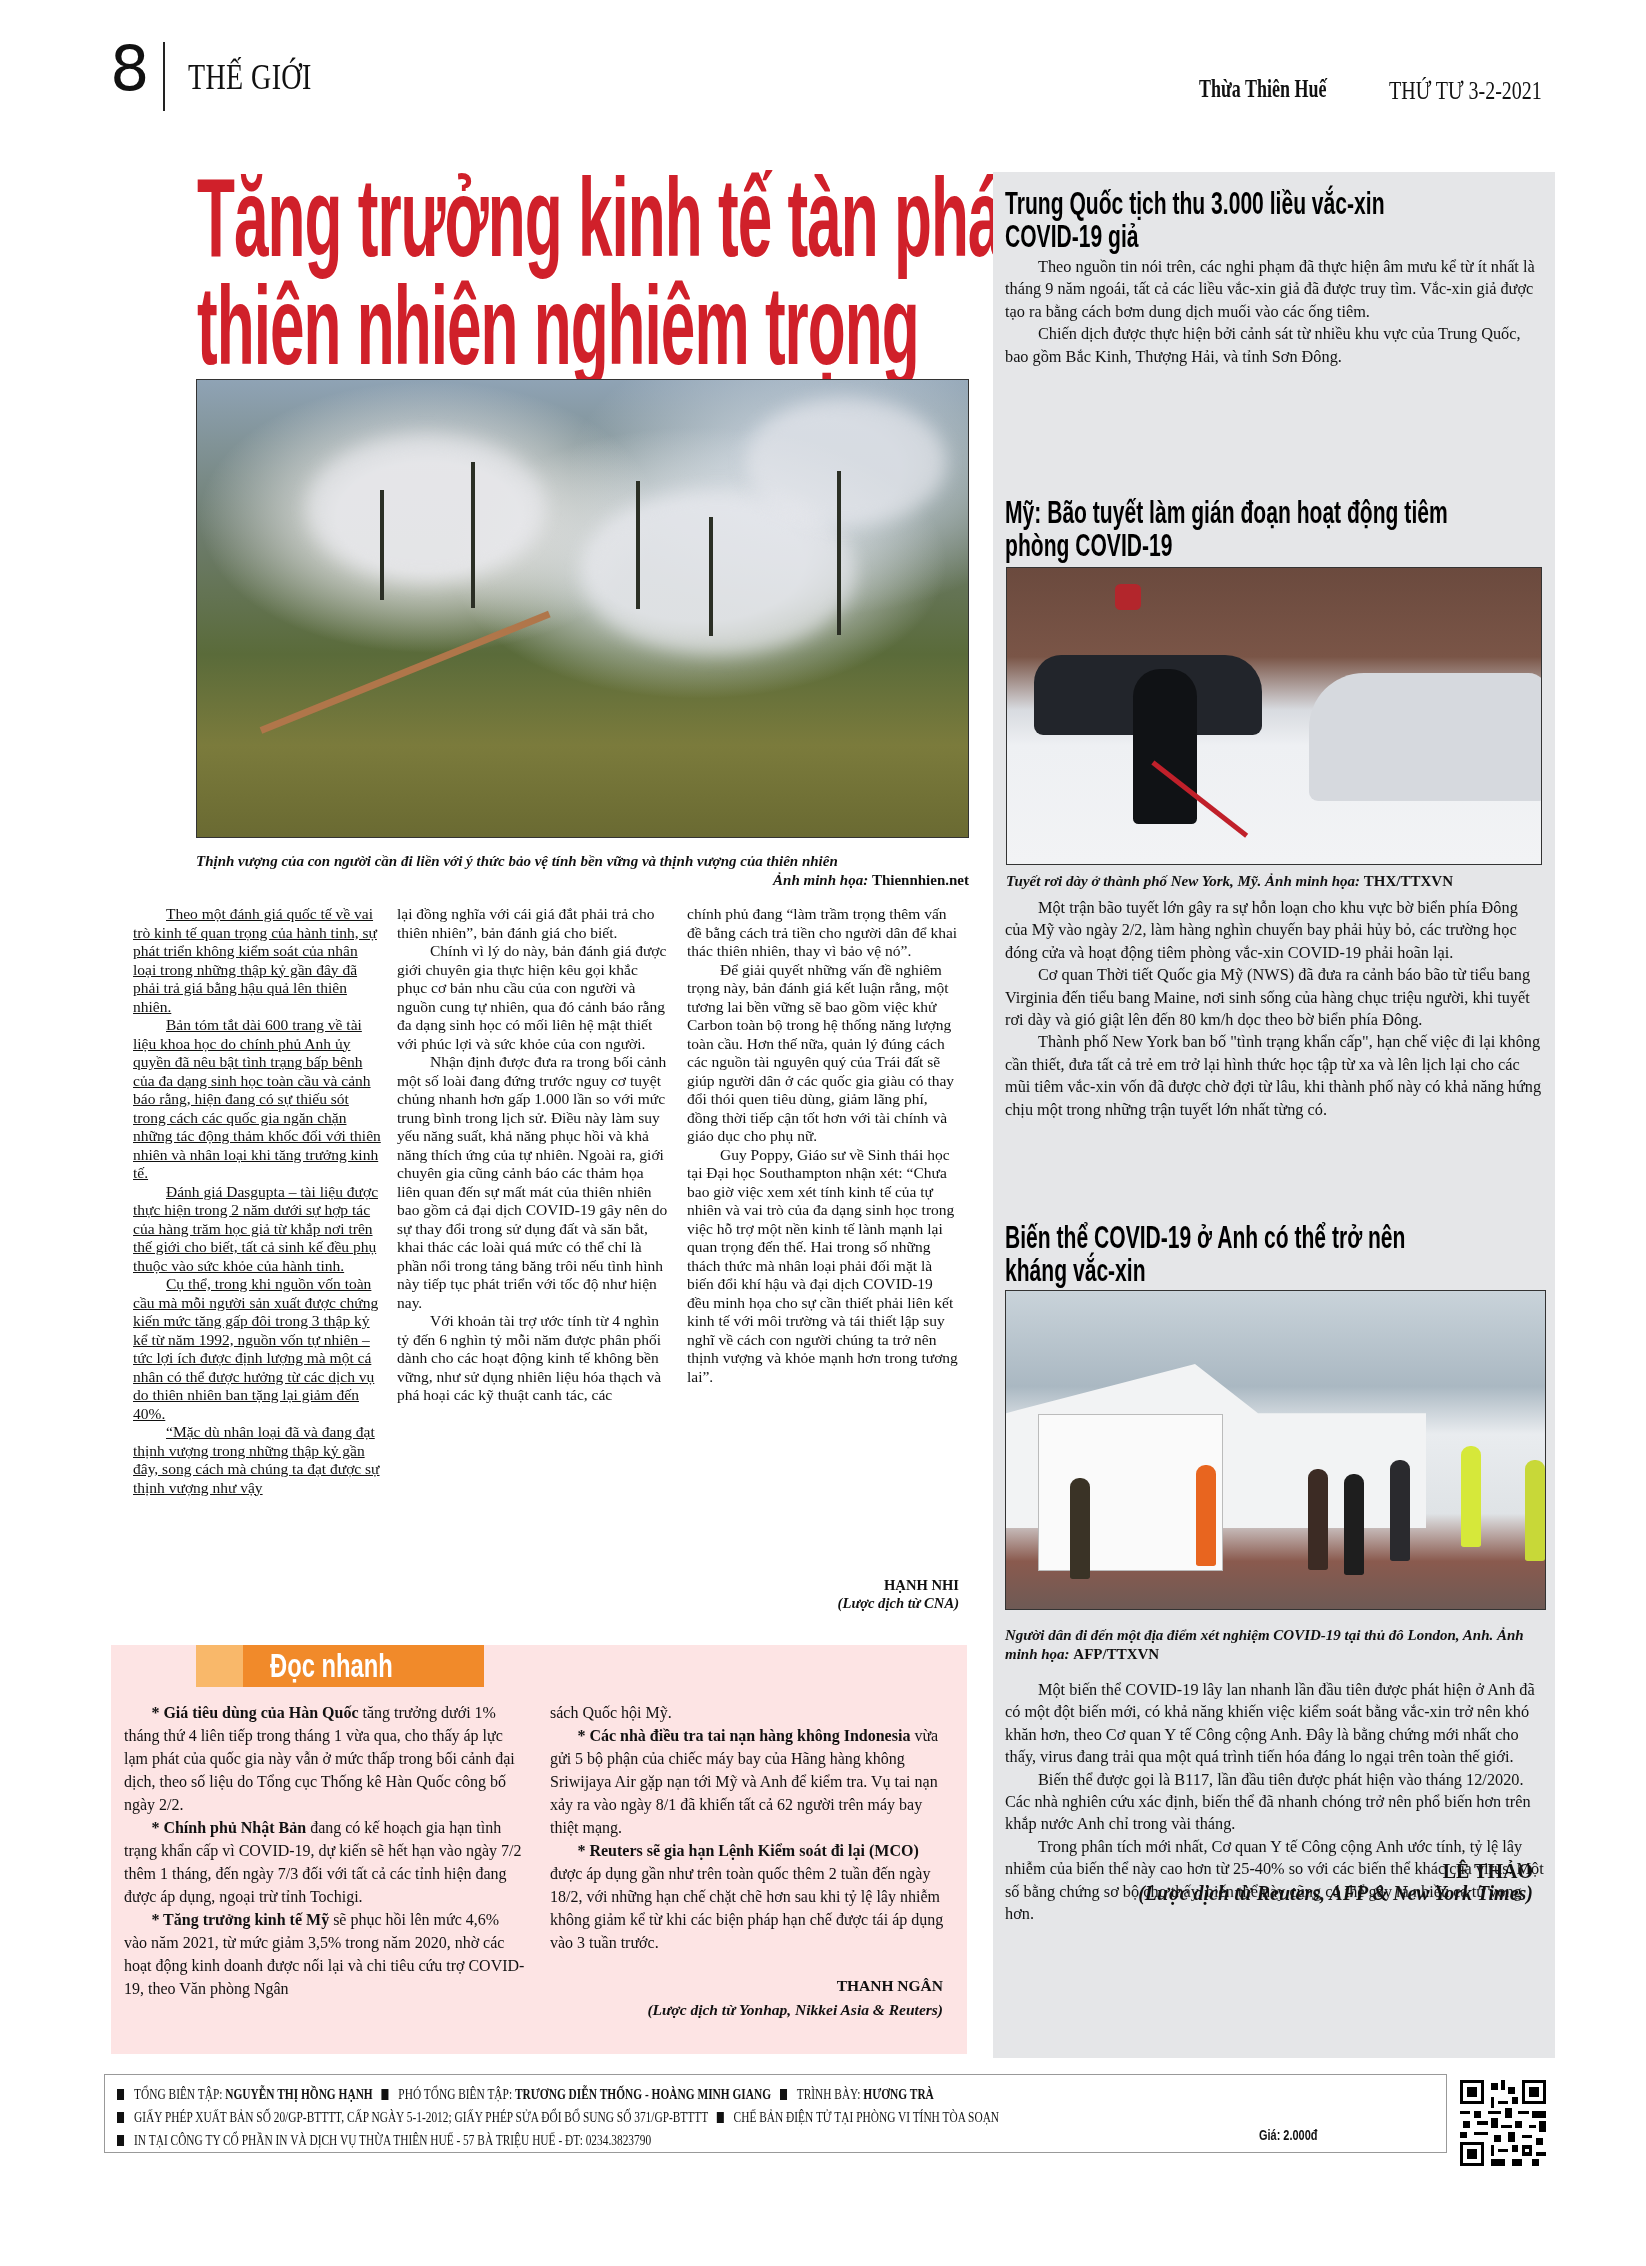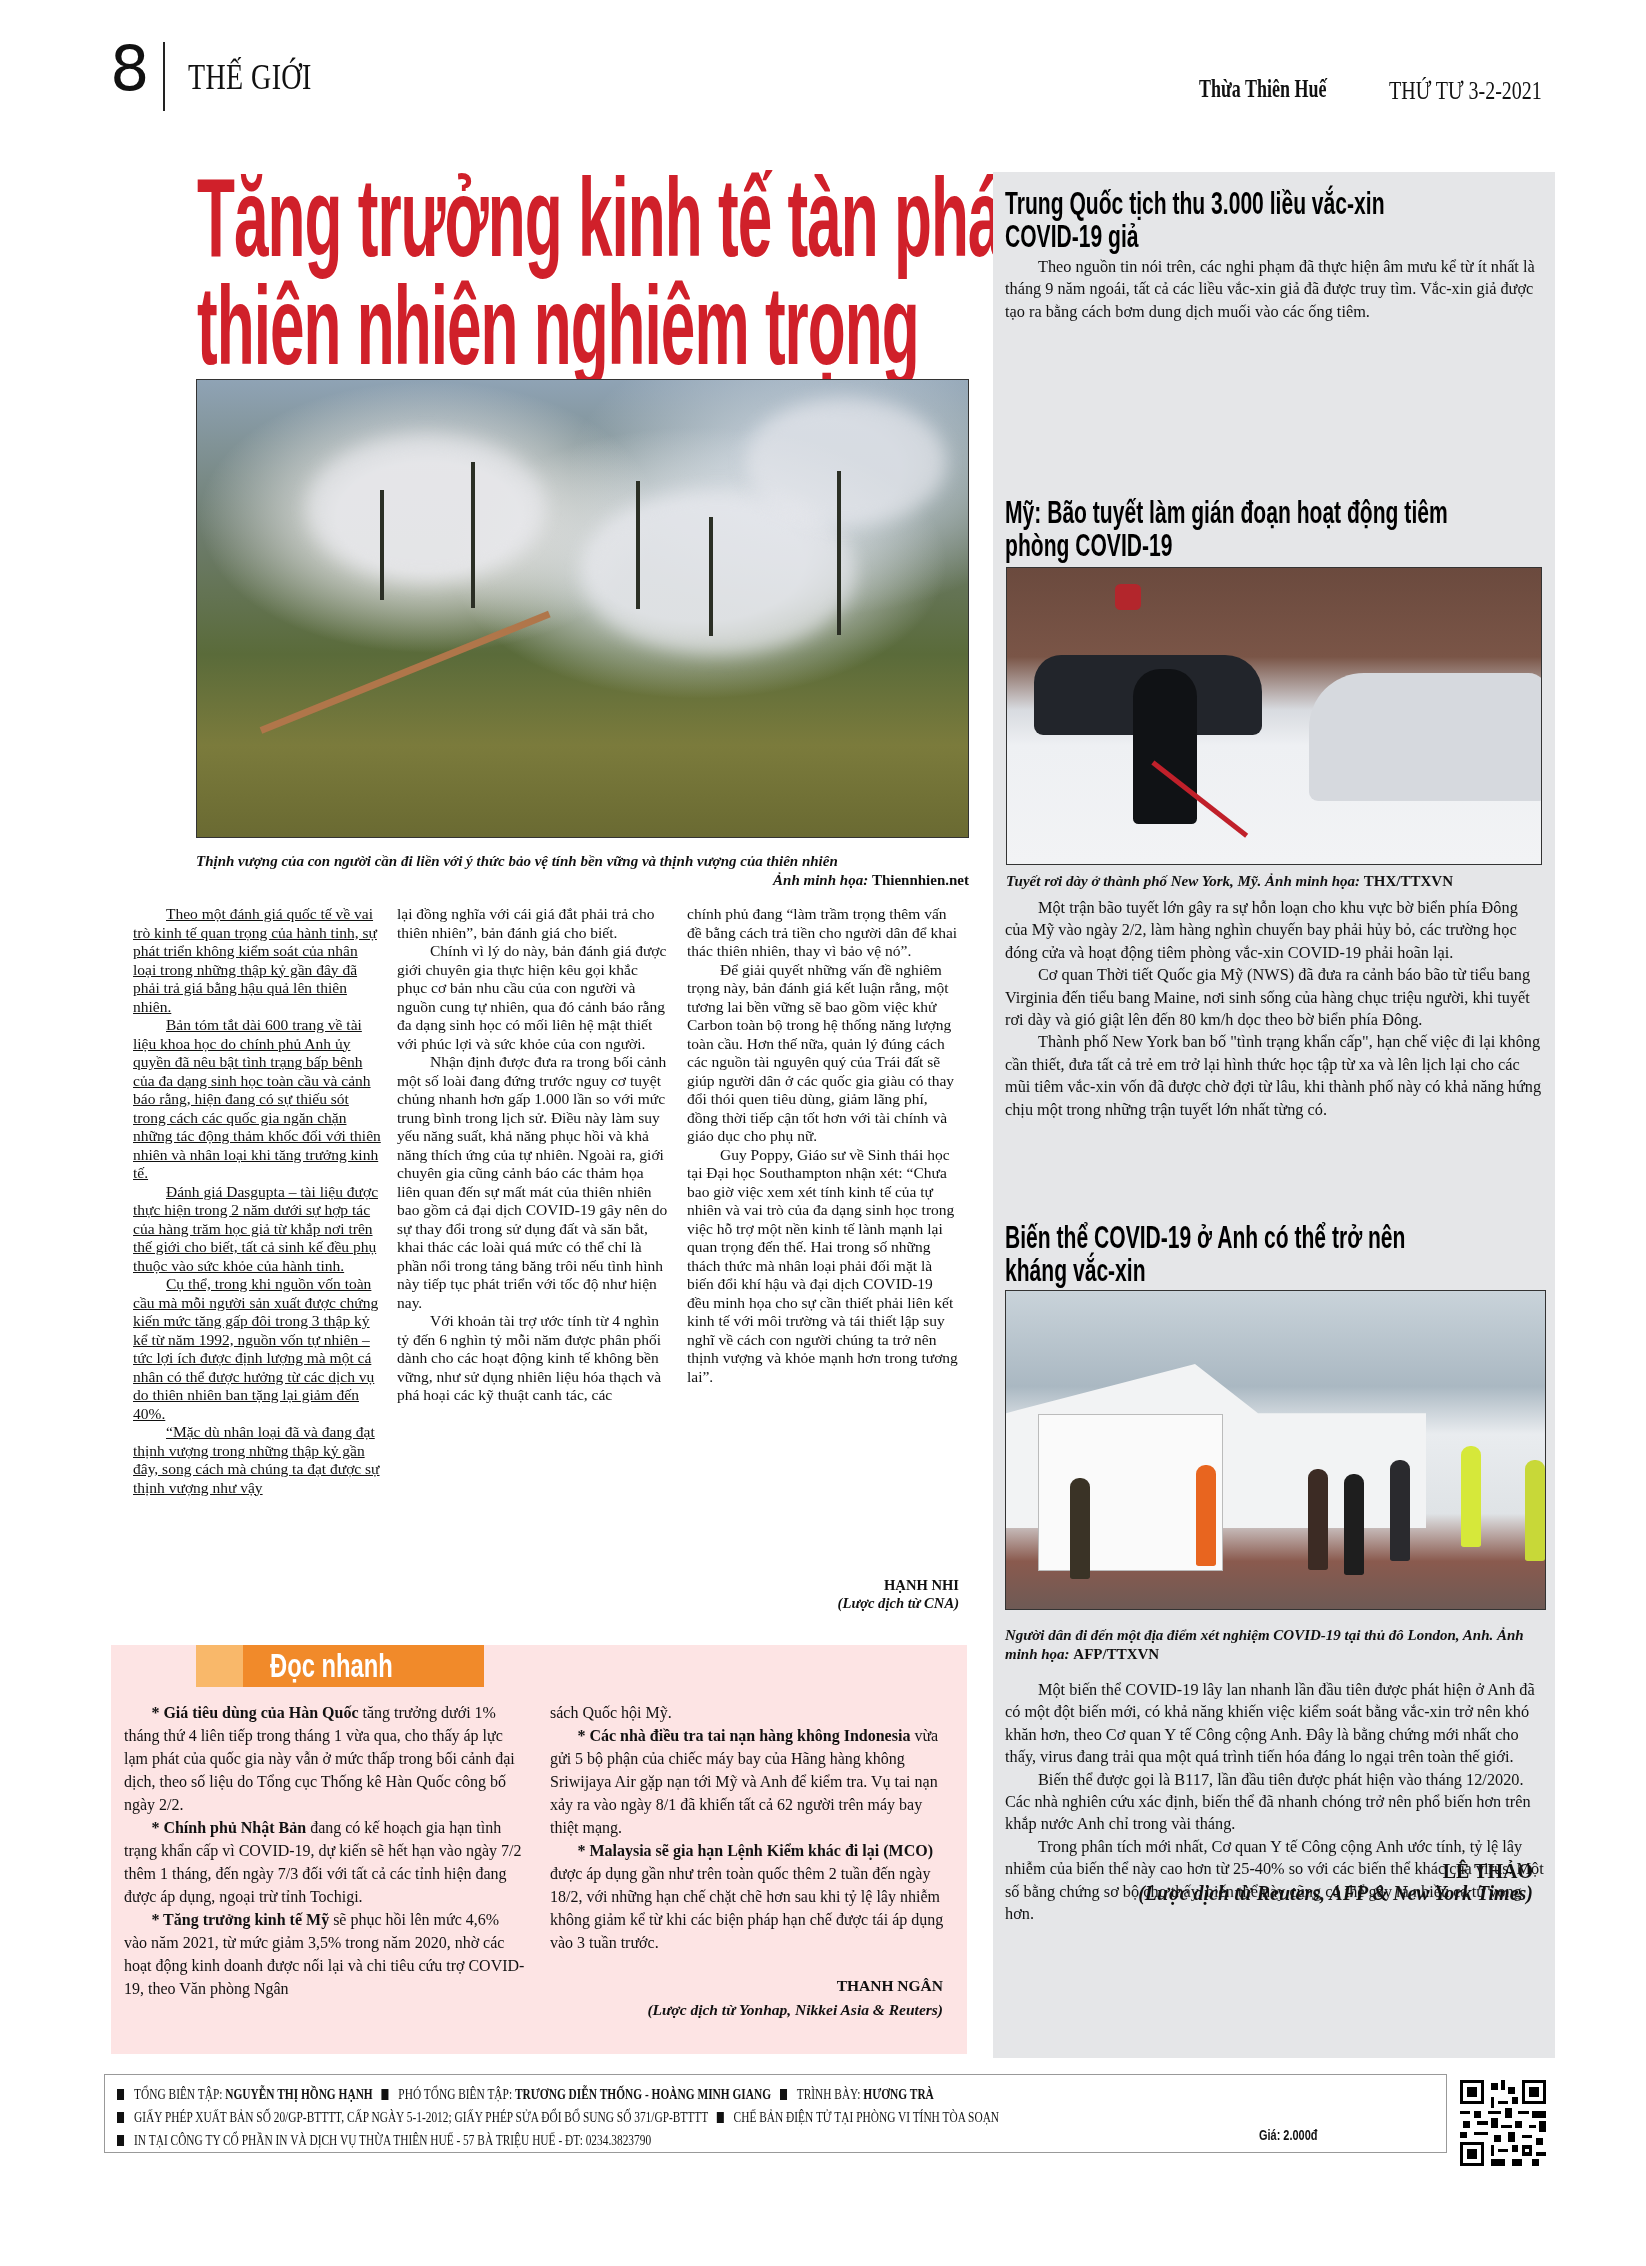--- a/index.html
+++ b/index.html
@@ -152,20 +152,21 @@
 </div>
 
 <div class="abs" id="sidebar"></div>
 
 <div class="abs side-h" id="s1-title">
   <div>Trung Quốc tịch thu 3.000 liều vắc-xin</div>
   <div>COVID-19 giả</div>
 </div>
 <div class="abs side-body" id="s1-body">
   <p>Theo nguồn tin nói trên, các nghi phạm đã thực hiện âm mưu kể từ ít nhất là tháng 9 năm ngoái, tất cả các liều vắc-xin giả đã được truy tìm. Vắc-xin giả được tạo ra bằng cách bơm dung dịch muối vào các ống tiêm.</p>
+  <p>Chiến dịch được thực hiện bởi cảnh sát từ nhiều khu vực của Trung Quốc, bao gồm Bắc Kinh, Thượng Hải, và tỉnh Sơn Đông.</p>
 </div>
 
 <div class="abs side-h" id="s2-title">
   <div>Mỹ: Bão tuyết làm gián đoạn hoạt động tiêm</div>
   <div>phòng COVID-19</div>
 </div>
 <div class="abs photo" id="snow-photo">
   <div class="stop"></div>
   <div class="car1"></div>
   <div class="car2"></div>
@@ -217,21 +218,21 @@
 <div class="abs" id="quick-title">Đọc nhanh</div>
 
 <div class="abs quick-col" id="quick-col1">
   <p><b>* Giá tiêu dùng của Hàn Quốc</b><span> tăng trưởng dưới 1% tháng thứ 4 liên tiếp trong tháng 1 vừa qua, cho thấy áp lực lạm phát của quốc gia này vẫn ở mức thấp trong bối cảnh đại dịch, theo số liệu do Tổng cục Thống kê Hàn Quốc công bố ngày 2/2.</span></p>
   <p><b>* Chính phủ Nhật Bản</b><span> đang có kế hoạch gia hạn tình trạng khẩn cấp vì COVID-19, dự kiến sẽ hết hạn vào ngày 7/2 thêm 1 tháng, đến ngày 7/3 đối với tất cả các tỉnh hiện đang được áp dụng, ngoại trừ tỉnh Tochigi.</span></p>
   <p><b>* Tăng trưởng kinh tế Mỹ</b><span> sẽ phục hồi lên mức 4,6% vào năm 2021, từ mức giảm 3,5% trong năm 2020, nhờ các hoạt động kinh doanh được nối lại và chi tiêu cứu trợ COVID-19, theo Văn phòng Ngân</span></p>
 </div>
 <div class="abs quick-col" id="quick-col2">
   <p style="text-indent:0">sách Quốc hội Mỹ.</p>
   <p><b>* Các nhà điều tra tai nạn hàng không Indonesia</b><span> vừa gửi 5 bộ phận của chiếc máy bay của Hãng hàng không Sriwijaya Air gặp nạn tới Mỹ và Anh để kiểm tra. Vụ tai nạn xảy ra vào ngày 8/1 đã khiến tất cả 62 người trên máy bay thiệt mạng.</span></p>
-  <p><b>* Malaysia sẽ gia hạn Lệnh Kiểm khác đi lại (MCO)</b><span> được áp dụng gần như trên toàn quốc thêm 2 tuần đến ngày 18/2, với những hạn chế chặt chẽ hơn sau khi tỷ lệ lây nhiễm không giảm kể từ khi các biện pháp hạn chế được tái áp dụng vào 3 tuần trước.</span></p>
+  <p><b>* Reuters sẽ gia hạn Lệnh Kiểm soát đi lại (MCO)</b><span> được áp dụng gần như trên toàn quốc thêm 2 tuần đến ngày 18/2, với những hạn chế chặt chẽ hơn sau khi tỷ lệ lây nhiễm không giảm kể từ khi các biện pháp hạn chế được tái áp dụng vào 3 tuần trước.</span></p>
 </div>
 <div class="abs" id="quick-byline">
   <div>THANH NGÂN</div>
   <div class="src">(Lược dịch từ Yonhap, Nikkei Asia &amp; Reuters)</div>
 </div>
 
 <div class="abs" id="footer-box"></div>
 <div class="abs foot-line" id="foot1">
   <span class="sq"></span><span>TỔNG BIÊN TẬP: </span><b>NGUYỄN THỊ HỒNG HẠNH</b>
   <span class="sq sq2"></span><span>PHÓ TỔNG BIÊN TẬP: </span><b>TRƯƠNG DIỄN THỐNG - HOÀNG MINH GIANG</b>

